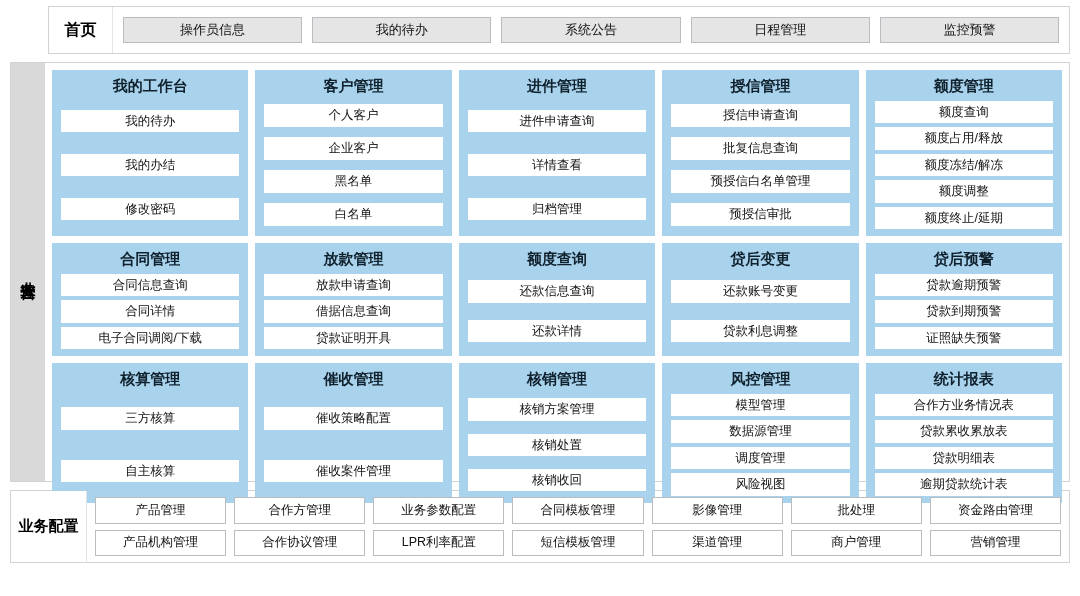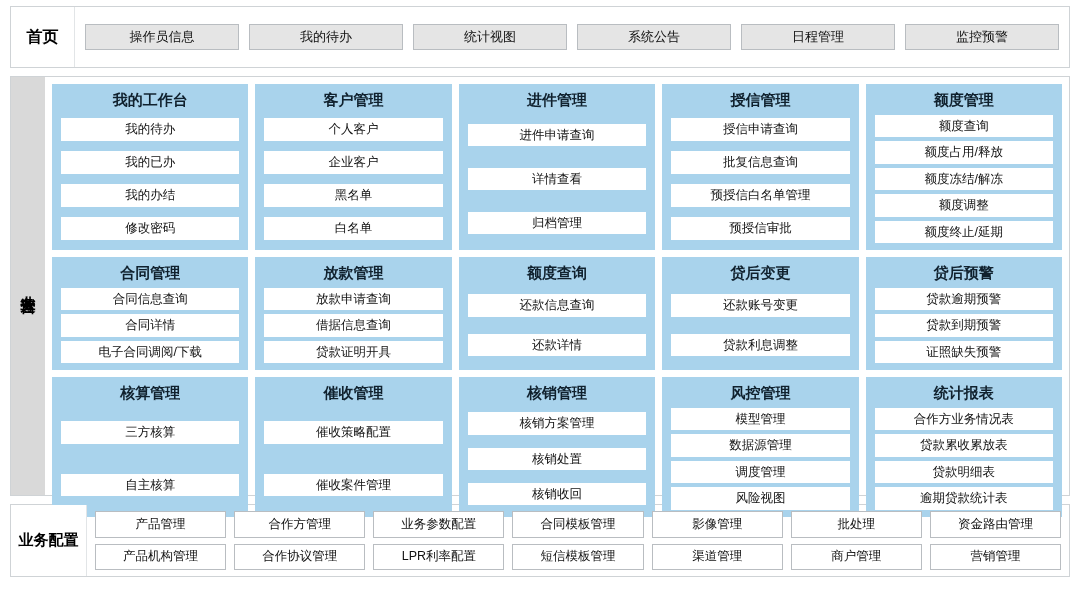--- a/index.html
+++ b/index.html
@@ -37,22 +37,23 @@
     font-weight: bold;
     display: flex;
     align-items: center;
     justify-content: center;
     text-align: center;
     box-sizing: border-box;
   }
 
   
   #topbar {
-    height: 62px;
+    height: 48px;
     margin-bottom: 8px;
+    margin-left: 38px;
   }
   #topbar .side-label {
     width: 64px;
     flex: 0 0 64px;
     background: #ffffff;
     border-right: 1px solid #e2e5e7;
     font-size: 16px;
   }
   #topbar .top-items {
     flex: 1;
@@ -166,35 +167,33 @@
 </head>
 <body>
 
 <div id="root">
 
   <div id="topbar" class="section">
     <div class="side-label">首页</div>
     <div class="top-items">
         <div class="top-chip">操作员信息</div>
         <div class="top-chip">我的待办</div>
-        <div class="top-chip">统计视图</div>
         <div class="top-chip">系统公告</div>
         <div class="top-chip">日程管理</div>
         <div class="top-chip">监控预警</div>
       </div>
   </div>
 
   <div id="ops" class="section">
     <div class="side-label">业务运营</div>
     <div id="ops-grid">
         <div class="card">
           <div class="card-title">我的工作台</div>
           <div class="card-items">
             <div class="card-item">我的待办</div>
-            <div class="card-item">我的已办</div>
             <div class="card-item">我的办结</div>
             <div class="card-item">修改密码</div>
           </div>
         </div>
         <div class="card">
           <div class="card-title">客户管理</div>
           <div class="card-items">
             <div class="card-item">个人客户</div>
             <div class="card-item">企业客户</div>
             <div class="card-item">黑名单</div>

